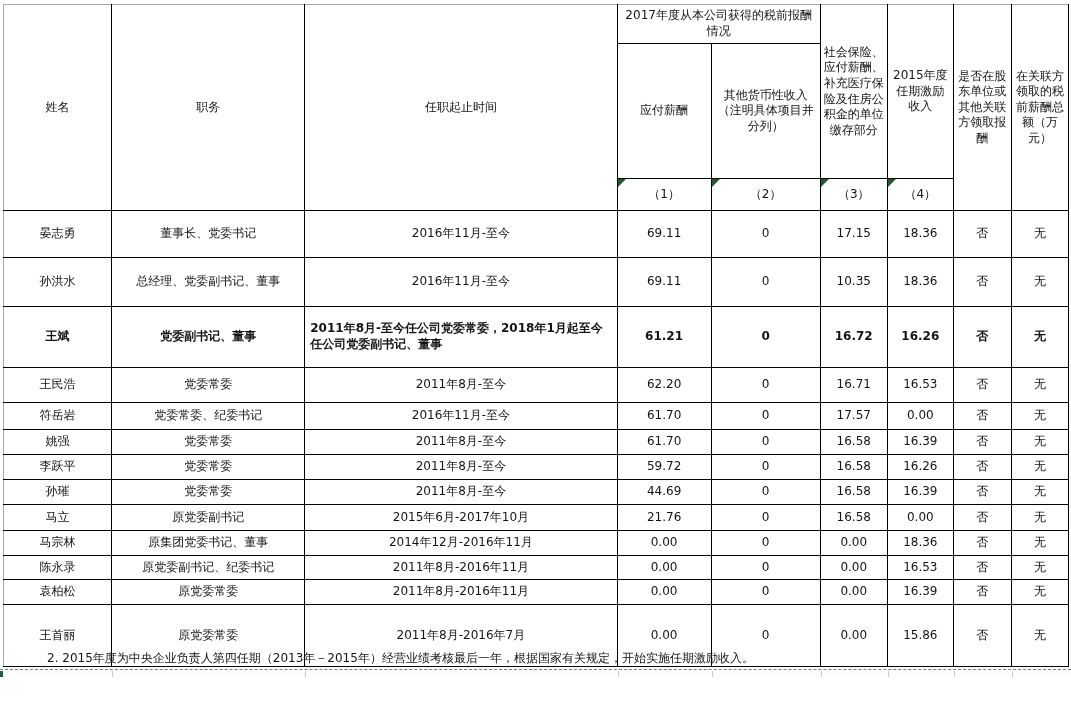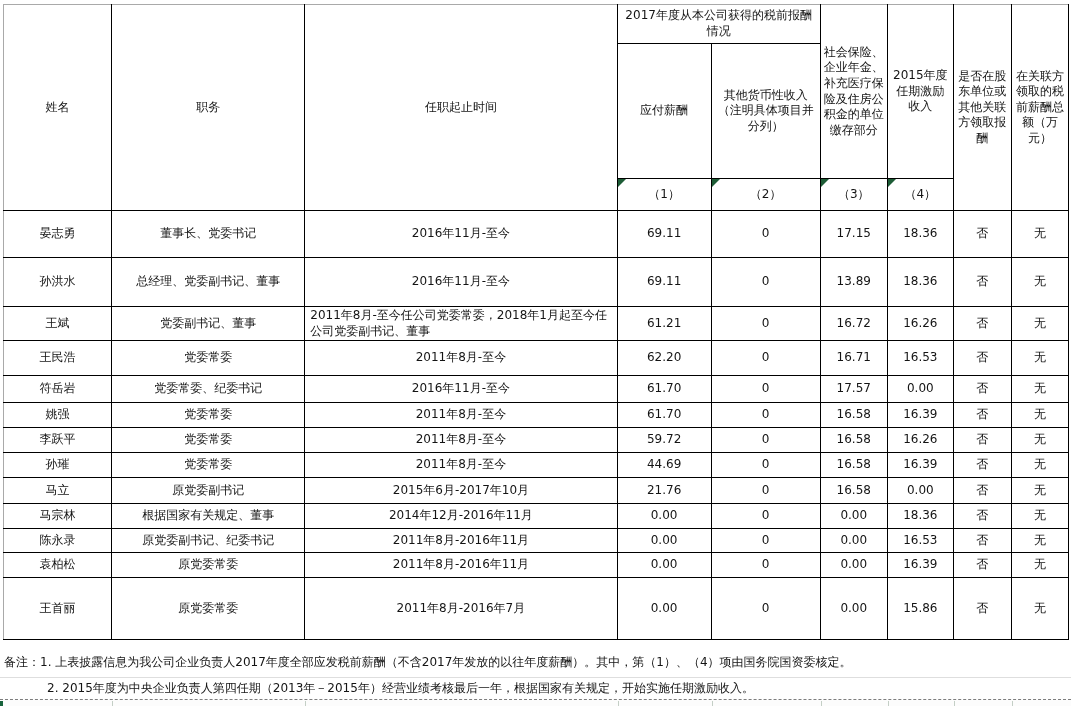--- a/index.html
+++ b/index.html
@@ -26,21 +26,21 @@
   tr.band-b{height:135px;}
   tr.band-c{height:32px;}
   tr.band-c td.numcell{border-top-color:#c6c6c6;position:relative;}
   .corner-triangle{
     position:absolute;top:0;left:0;width:0;height:0;
     border-top:8px solid #1d5c36;border-right:8px solid transparent;
   }
   
   tbody.data tr:nth-child(1){height:47px;}
   tbody.data tr:nth-child(2){height:49px;}
-  tbody.data tr:nth-child(3){height:34px;}
+  tbody.data tr:nth-child(3){height:61px;font-weight:bold;}
   tbody.data tr:nth-child(4){height:35px;}
   tbody.data tr:nth-child(5){height:27px;}
   tbody.data tr:nth-child(6){height:25px;}
   tbody.data tr:nth-child(7){height:25px;}
   tbody.data tr:nth-child(8){height:25px;margin-top:16px;}
   tbody.data tr:nth-child(9){height:26px;}
   tbody.data tr:nth-child(10){height:25px;}
   tbody.data tr:nth-child(11){height:24px;}
   tbody.data tr:nth-child(12){height:25px;}
   tbody.data tr:nth-child(13){height:62px;}
@@ -75,21 +75,21 @@
       <col style="width:66px">
         <col style="width:58px">
         <col style="width:57px">
     </colgroup>
     <thead>
       <tr class="band-a">
         <td rowspan="3" class="first-col">姓名</td>
         <td rowspan="3">职务</td>
         <td rowspan="3">任职起止时间</td>
         <td colspan="2">2017年度从本公司获得的税前报酬情况</td>
-        <td rowspan="2">社会保险、企业年金、补充医疗保险及住房公积金的单位缴存部分</td>
+        <td rowspan="2">社会保险、应付薪酬、补充医疗保险及住房公积金的单位缴存部分</td>
         <td rowspan="2">2015年度任期激励收入</td>
         <td rowspan="3">是否在股东单位或其他关联方领取报酬</td>
         <td rowspan="3">在关联方领取的税前薪酬总额（万元）</td>
       </tr>
       <tr class="band-b">
         <td>应付薪酬</td>
         <td>其他货币性收入（注明具体项目并分列）</td>
       </tr>
       <tr class="band-c">
         <td class="numcell"><span class="corner-triangle"></span><span>（1）</span></td>
@@ -109,21 +109,21 @@
       <td class="c-num">18.36</td>
       <td class="c-flag">否</td>
       <td class="c-flag">无</td>
     </tr>
         <tr>
       <td class="c-name first-col">孙洪水</td>
       <td class="c-pos">总经理、党委副书记、董事</td>
       <td class="c-term">2016年11月-至今</td>
       <td class="c-num">69.11</td>
       <td class="c-num">0</td>
-      <td class="c-num">13.89</td>
+      <td class="c-num">10.35</td>
       <td class="c-num">18.36</td>
       <td class="c-flag">否</td>
       <td class="c-flag">无</td>
     </tr>
         <tr>
       <td class="c-name first-col">王斌</td>
       <td class="c-pos">党委副书记、董事</td>
       <td class="c-term">2011年8月-至今任公司党委常委，2018年1月起至今任公司党委副书记、董事</td>
       <td class="c-num">61.21</td>
       <td class="c-num">0</td>
@@ -193,21 +193,21 @@
       <td class="c-term">2015年6月-2017年10月</td>
       <td class="c-num">21.76</td>
       <td class="c-num">0</td>
       <td class="c-num">16.58</td>
       <td class="c-num">0.00</td>
       <td class="c-flag">否</td>
       <td class="c-flag">无</td>
     </tr>
         <tr>
       <td class="c-name first-col">马宗林</td>
-      <td class="c-pos">根据国家有关规定、董事</td>
+      <td class="c-pos">原集团党委书记、董事</td>
       <td class="c-term">2014年12月-2016年11月</td>
       <td class="c-num">0.00</td>
       <td class="c-num">0</td>
       <td class="c-num">0.00</td>
       <td class="c-num">18.36</td>
       <td class="c-flag">否</td>
       <td class="c-flag">无</td>
     </tr>
         <tr>
       <td class="c-name first-col">陈永录</td>
@@ -239,21 +239,20 @@
       <td class="c-num">0</td>
       <td class="c-num">0.00</td>
       <td class="c-num">15.86</td>
       <td class="c-flag">否</td>
       <td class="c-flag">无</td>
     </tr>
       </tbody>
   </table>
 
   <div class="notes">
-    <div class="note-line note-1">备注：1. 上表披露信息为我公司企业负责人2017年度全部应发税前薪酬（不含2017年发放的以往年度薪酬）。其中，第（1）、（4）项由国务院国资委核定。</div>
     <div class="note-line note-2">2. 2015年度为中央企业负责人第四任期（2013年－2015年）经营业绩考核最后一年，根据国家有关规定，开始实施任期激励收入。</div>
     <div class="page-break-line"></div>
     <div class="bottom-strip">
       <span class="corner-mark"></span>
       <span class="grid-tick" style="left:112px"></span>
       <span class="grid-tick" style="left:305px"></span>
       <span class="grid-tick" style="left:618px"></span>
       <span class="grid-tick" style="left:712px"></span>
       <span class="grid-tick" style="left:821px"></span>
       <span class="grid-tick" style="left:888px"></span>

